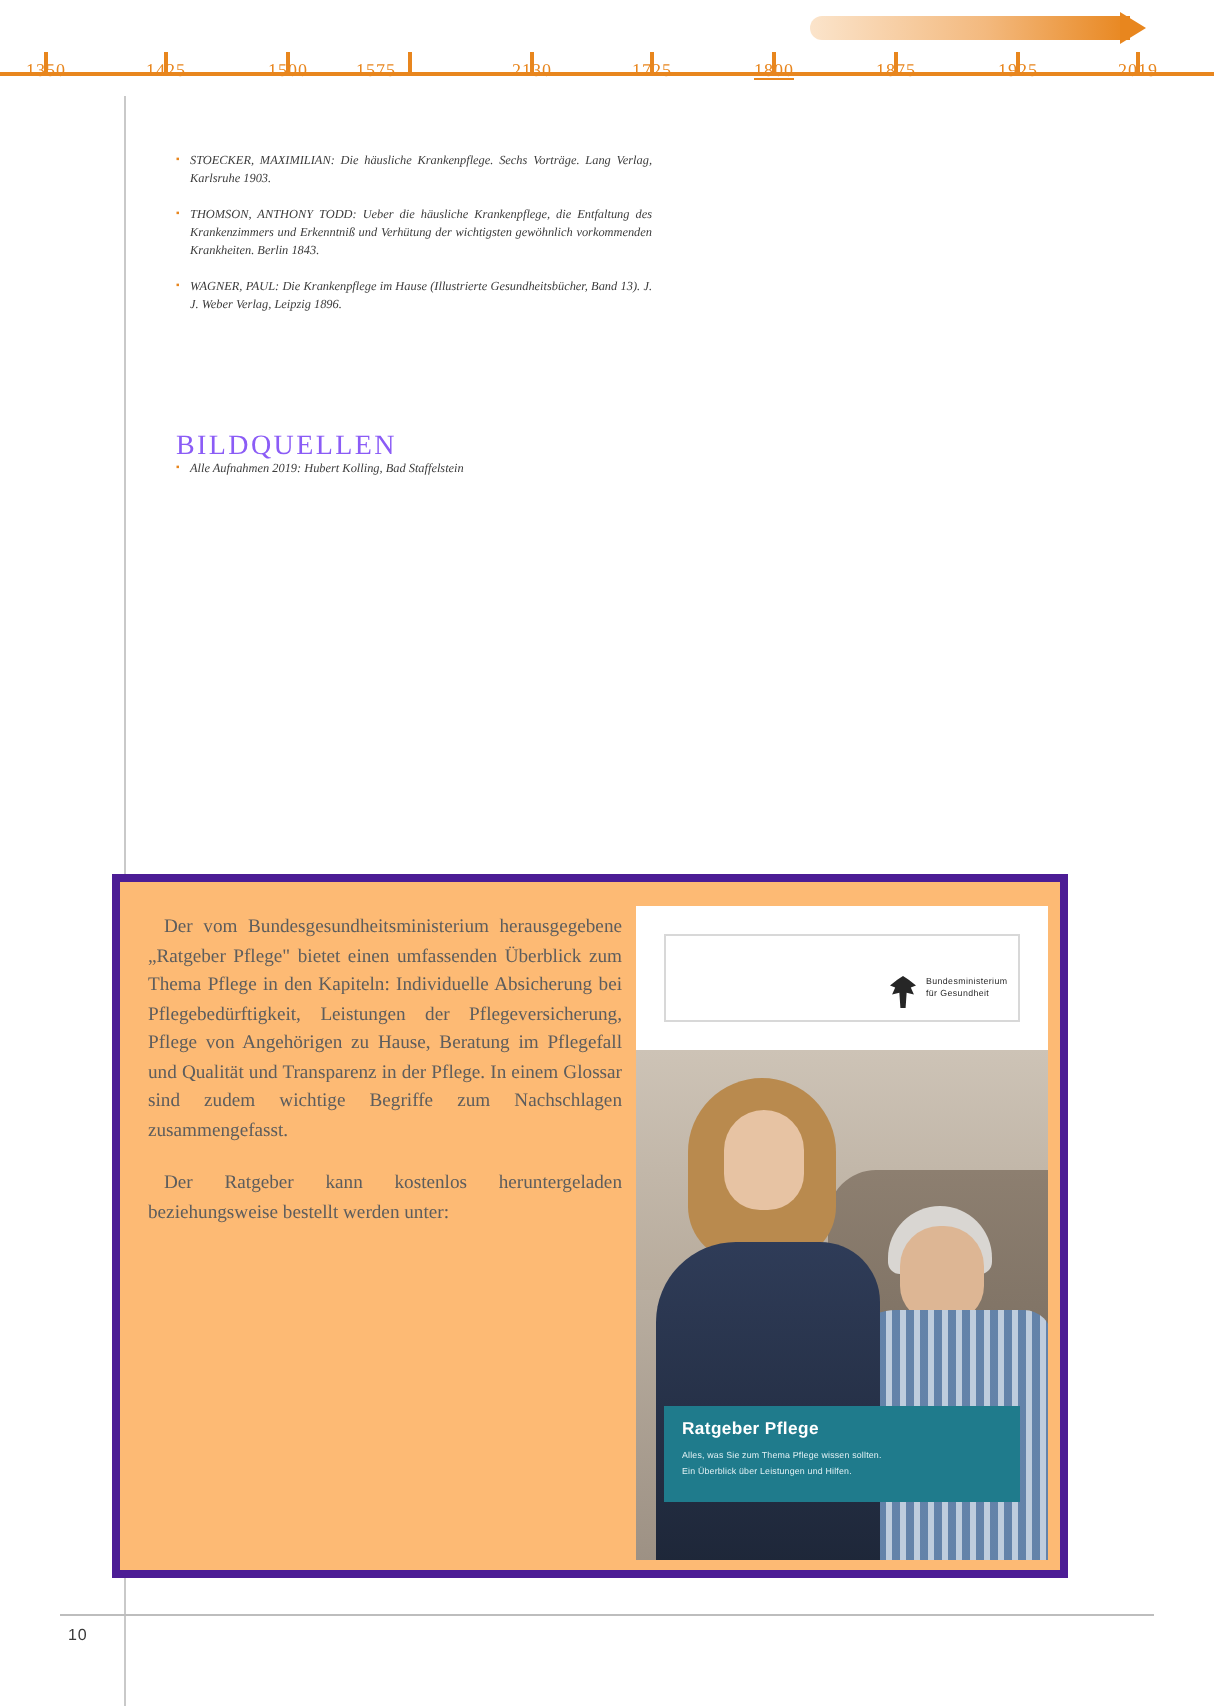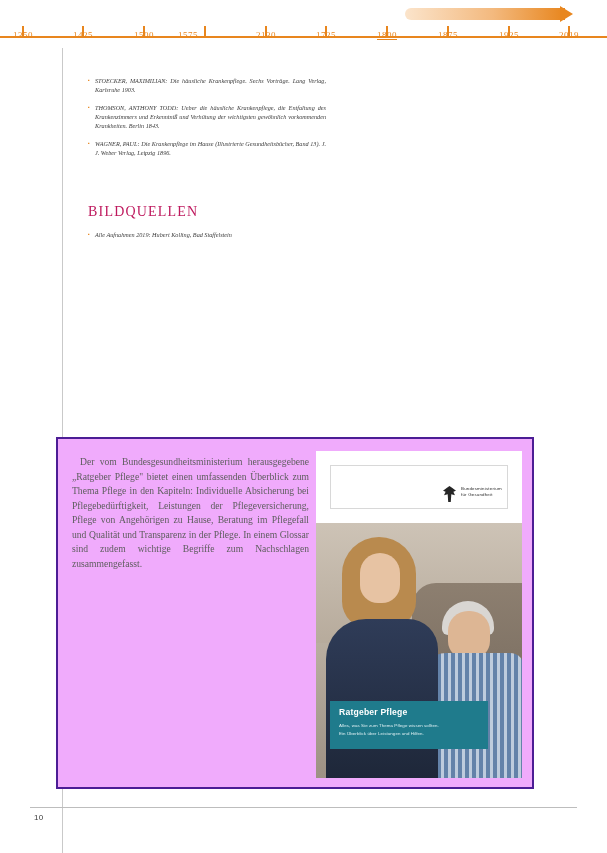--- a/index.html
+++ b/index.html
@@ -112,42 +112,42 @@
     left: 0;
     top: 0;
     color: #e8861e;
     font-size: 5px;
   }
 
   
   #bildquellen-heading {
     position: absolute;
     left: 88px;
-    top: 156px;
+    top: 168px;
     font-family: "Liberation Serif", serif;
     font-size: 14px;
     letter-spacing: 1.2px;
-    color: #be185d;
+    color: #8b5cf6;
   }
   #bildquellen-list {
     position: absolute;
     left: 88px;
     top: 182px;
     width: 238px;
   }
 
   
   #promo {
     position: absolute;
     left: 56px;
     top: 389px;
     width: 478px;
     height: 352px;
-    border: 2px solid #4c1d95;
-    background: #f0abfc;
+    border: 4px solid #4c1d95;
+    background: #fdba74;
     box-sizing: border-box;
   }
   #promo-text {
     position: absolute;
     left: 14px;
     top: 16px;
     width: 237px;
     height: 320px;
   }
   .promo-para {
@@ -266,21 +266,21 @@
     position: absolute;
     left: 104px; top: 130px; width: 104px; height: 126px;
     background:
       repeating-linear-gradient(90deg, rgba(255,255,255,0.55) 0 3px, rgba(90,120,160,0.55) 3px 7px),
       #6f8fb4;
     border-radius: 26px 14px 0 0;
   }
   #br-band {
     position: absolute;
     left: 14px; top: 178px;
-    width: 158px; height: 48px;
+    width: 178px; height: 48px;
     background: #1f7b8c;
   }
   #br-band-title {
     position: absolute;
     left: 9px; top: 6px;
     font-family: "Liberation Sans", sans-serif;
     font-size: 8.6px;
     font-weight: bold;
     color: #ffffff;
     letter-spacing: 0.2px;
@@ -366,20 +366,21 @@
 
   <div id="bildquellen-heading">BILDQUELLEN</div>
   <div id="bildquellen-list">
       <div class="ref-entry">Alle Aufnahmen 2019: Hubert Kolling, Bad Staffelstein</div>
     </div>
 
   <div id="promo">
 
     <div id="promo-text">
       <p class="promo-para">Der vom Bundesgesundheitsministerium herausgegebene „Ratgeber Pflege" bietet einen umfassenden Überblick zum Thema Pflege in den Kapiteln: Individuelle Absicherung bei Pflegebedürftigkeit, Leistungen der Pflegeversicherung, Pflege von Angehörigen zu Hause, Beratung im Pflegefall und Qualität und Transparenz in der Pflege. In einem Glossar sind zudem wichtige Begriffe zum Nachschlagen zusammengefasst.</p>
+      <p class="promo-para">Der Ratgeber kann kostenlos heruntergeladen beziehungsweise bestellt werden unter:</p>
     </div>
 
     <div id="brochure">
       <div id="br-white-top"></div>
       <div id="br-logo-rule">
         <div id="br-eagle"></div>
         <div class="br-logo-line" style="left:130px; top:20px;">Bundesministerium</div>
         <div class="br-logo-line" style="left:130px; top:26px;">für Gesundheit</div>
       </div>
 

